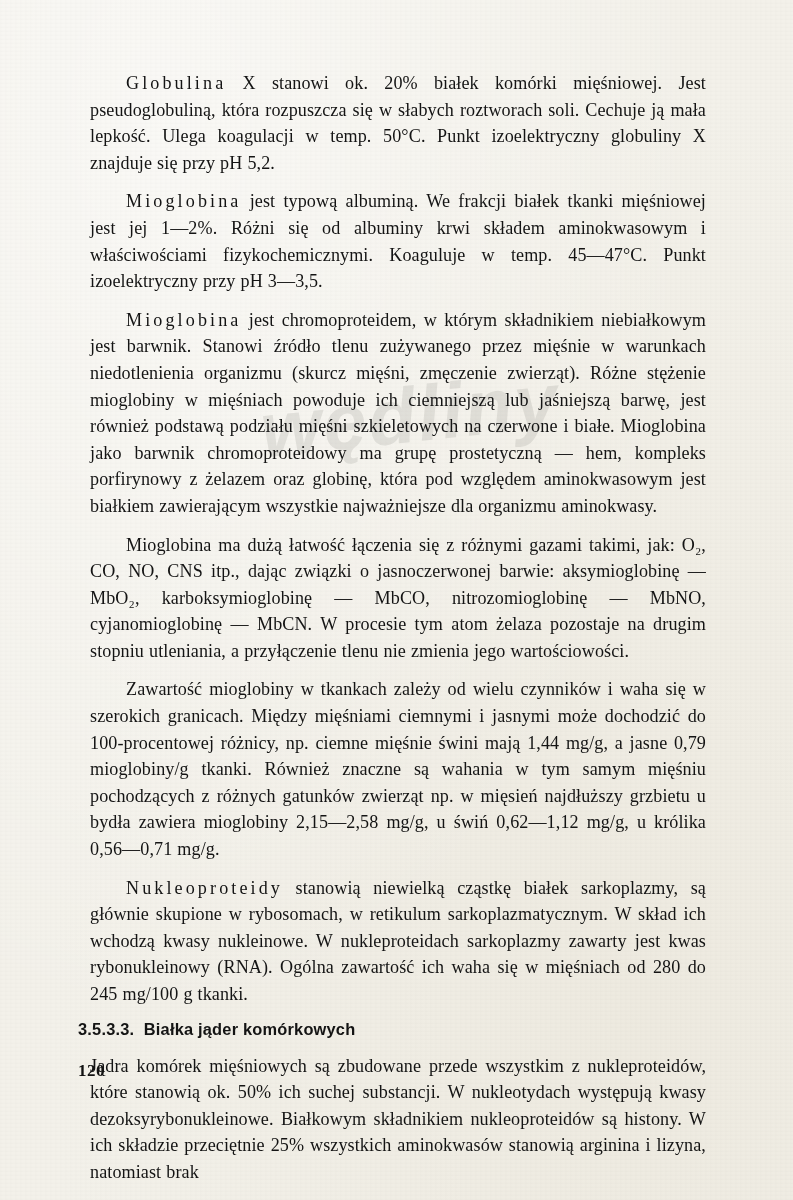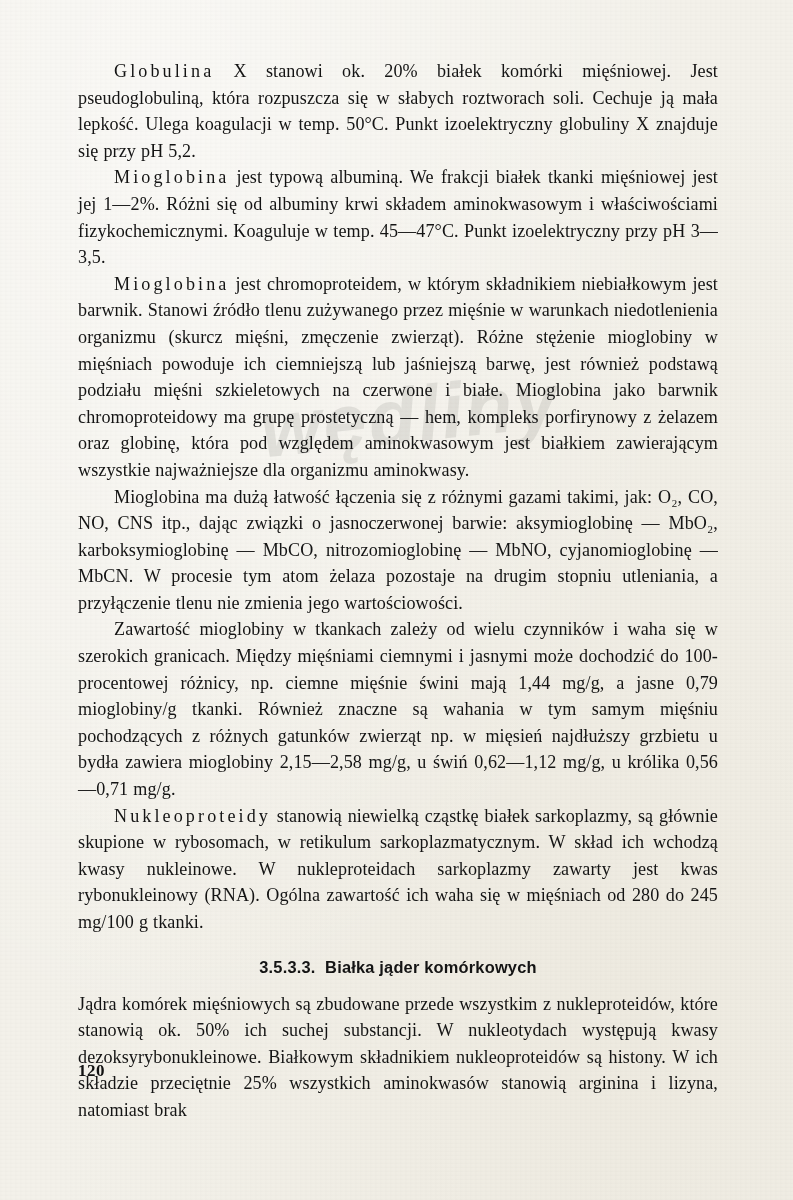--- a/index.html
+++ b/index.html
@@ -67,42 +67,41 @@
     white-space: nowrap;
     text-shadow: 0 1px 0 rgba(255,255,255,0.5);
   }
   .content {
     position: absolute;
     left: 78px;
     top: 58px;
     width: 640px;
   }
   p.body {
-    margin: 0;
+    margin: 12px;
     font-size: 18.1px;
     line-height: 26.6px;
     text-align: justify;
     text-indent: 36px;
     letter-spacing: 0.1px;
     word-spacing: 0.4px;
   }
   p.body.noindent {
     text-indent: 0;
   }
   .spaced {
     letter-spacing: 3.1px;
   }
   h3.section {
-    margin: 22px 0 14px 0;
+    margin: 12px 0 14px 0;
     font-family: "Liberation Sans", sans-serif;
     font-size: 16.4px;
     font-weight: bold;
     letter-spacing: 0.2px;
     text-indent: 0;
-    text-align: center;
   }
   .pagenum {
     position: absolute;
     left: 78px;
     top: 1061px;
     font-family: Liberation Serif, serif;
     font-size: 17px;
     font-weight: bold;
     letter-spacing: 0.5px;
     color: #111;

